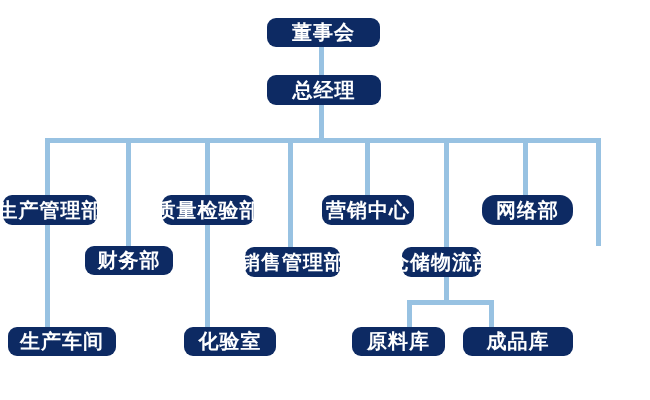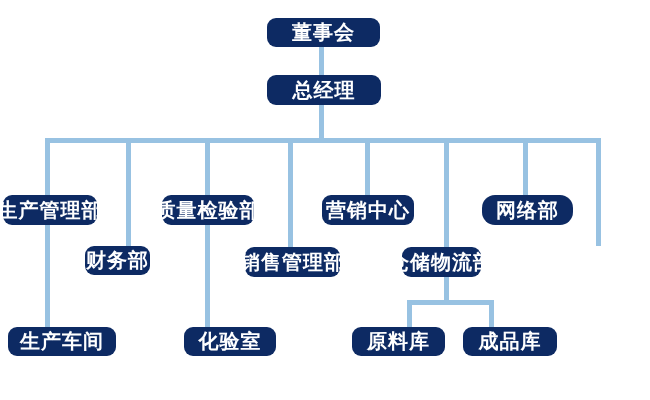--- a/index.html
+++ b/index.html
@@ -30,31 +30,31 @@
   }
   .line {
     position: absolute;
     background: var(--connector, #98c2e2);
   }
 
   
   .n-board  { left: 267px; top: 18px;  width: 113px; height: 29px; }
   .n-gm     { left: 267px; top: 75px;  width: 114px; height: 30px; }
   .n-prod   { left: 3px;   top: 195px; width: 94px;  height: 30px; }
-  .n-fin    { left: 85px;  top: 246px; width: 65px;  height: 29px; font-family: Liberation Serif, serif; }
+  .n-fin    { left: 85px;  top: 246px; width: 88px;  height: 29px; font-family: Liberation Serif, serif; }
   .n-qc     { left: 162px; top: 195px; width: 92px;  height: 30px; }
   .n-sales  { left: 245px; top: 247px; width: 95px;  height: 30px; }
   .n-mkt    { left: 322px; top: 195px; width: 92px;  height: 30px; }
   .n-wh     { left: 402px; top: 247px; width: 79px;  height: 30px; text-align: right; }
   .n-net    { left: 482px; top: 195px; width: 91px;  height: 30px; border-radius: 13px; }
   .n-equip  { left: 553px; top: 246px; width: 93px;  height: 30px; }
   .n-shop   { left: 8px;   top: 327px; width: 108px;  height: 29px; text-align: center; }
   .n-lab    { left: 162px; top: 327px; width: 92px;  height: 29px; margin-left: 22px; }
   .n-raw    { left: 352px; top: 327px; width: 93px;  height: 29px; }
-  .n-fg     { left: 463px; top: 327px; width: 94px;  height: 29px; }
+  .n-fg     { left: 463px; top: 327px; width: 110px;  height: 29px; }
 
   
   .l-board-gm   { left: 319px; top: 46px;  width: 5px;   height: 30px; }
   .l-gm-bar     { left: 319px; top: 104px; width: 5px;   height: 34px; }
   .l-bar        { left: 45px;  top: 138px; width: 556px; height: 5px; }
   .l-drop-prod  { left: 45px;  top: 143px; width: 5px;   height: 52px; }
   .l-drop-fin   { left: 126px; top: 143px; width: 5px;   height: 103px; }
   .l-drop-qc    { left: 205px; top: 143px; width: 5px;   height: 52px; }
   .l-drop-sales { left: 288px; top: 143px; width: 5px;   height: 104px; }
   .l-drop-mkt   { left: 365px; top: 143px; width: 5px;   height: 52px; }

